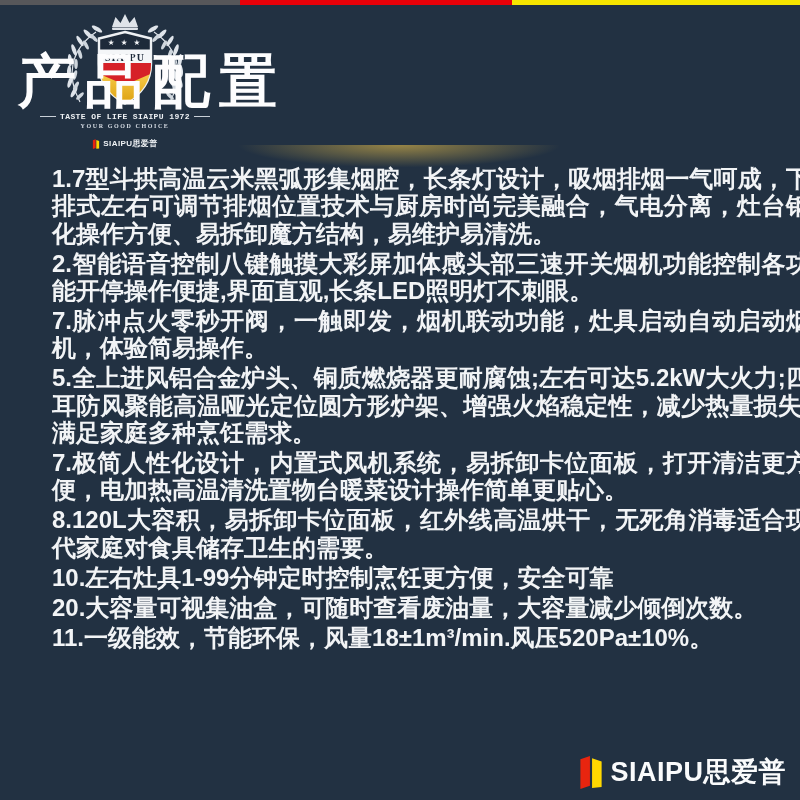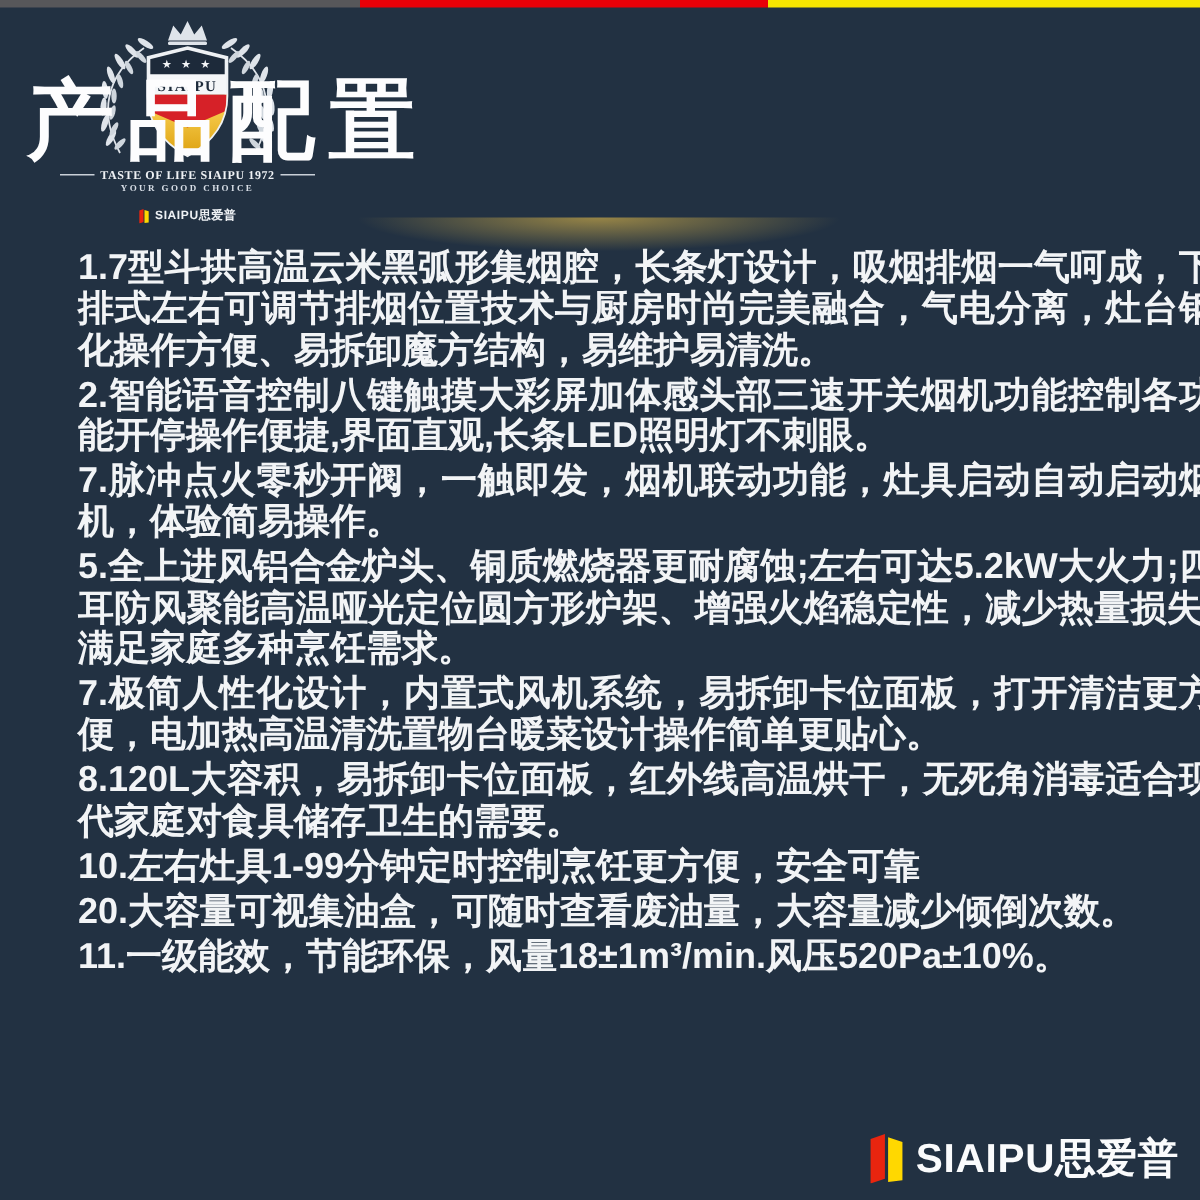--- a/index.html
+++ b/index.html
@@ -19,21 +19,21 @@
   .top-bar .seg-gray   { width: 240px; height: 5px; background: #57575a; }
   .top-bar .seg-red    { width: 272px; height: 5px; background: #e80008; }
   .top-bar .seg-yellow { width: 288px; height: 5px; background: #f6e500; }
 
   
   .emblem { position: absolute; left: 40px; top: 12px; width: 170px; text-align: center; }
   .emblem svg.crest { display: block; margin: 0 auto; }
   .tagline-row { display: flex; align-items: center; gap: 4px; margin-top: 2px; }
   .tagline-row .rule { flex: 1; height: 1px; background: #c9d0d8; }
   .tagline-text {
-    font-family: Liberation Serif, serif; font-size: 8px; font-weight: bold;
+    font-family: Liberation Mono, monospace; font-size: 8px; font-weight: bold;
     color: #eef1f4; letter-spacing: 0.4px; white-space: nowrap;
   }
   .slogan-text {
     font-family: "Liberation Serif", serif; font-size: 6px; font-weight: bold;
     color: #d8dee6; letter-spacing: 1.6px; margin-top: 2px;
   }
   .sub-logo { display: flex; align-items: center; justify-content: center; gap: 3px; margin-top: 9px; }
   .sub-logo-text { font-size: 8px; font-weight: bold; color: #eef1f4; letter-spacing: 0.4px; }
 
   .page-title {

